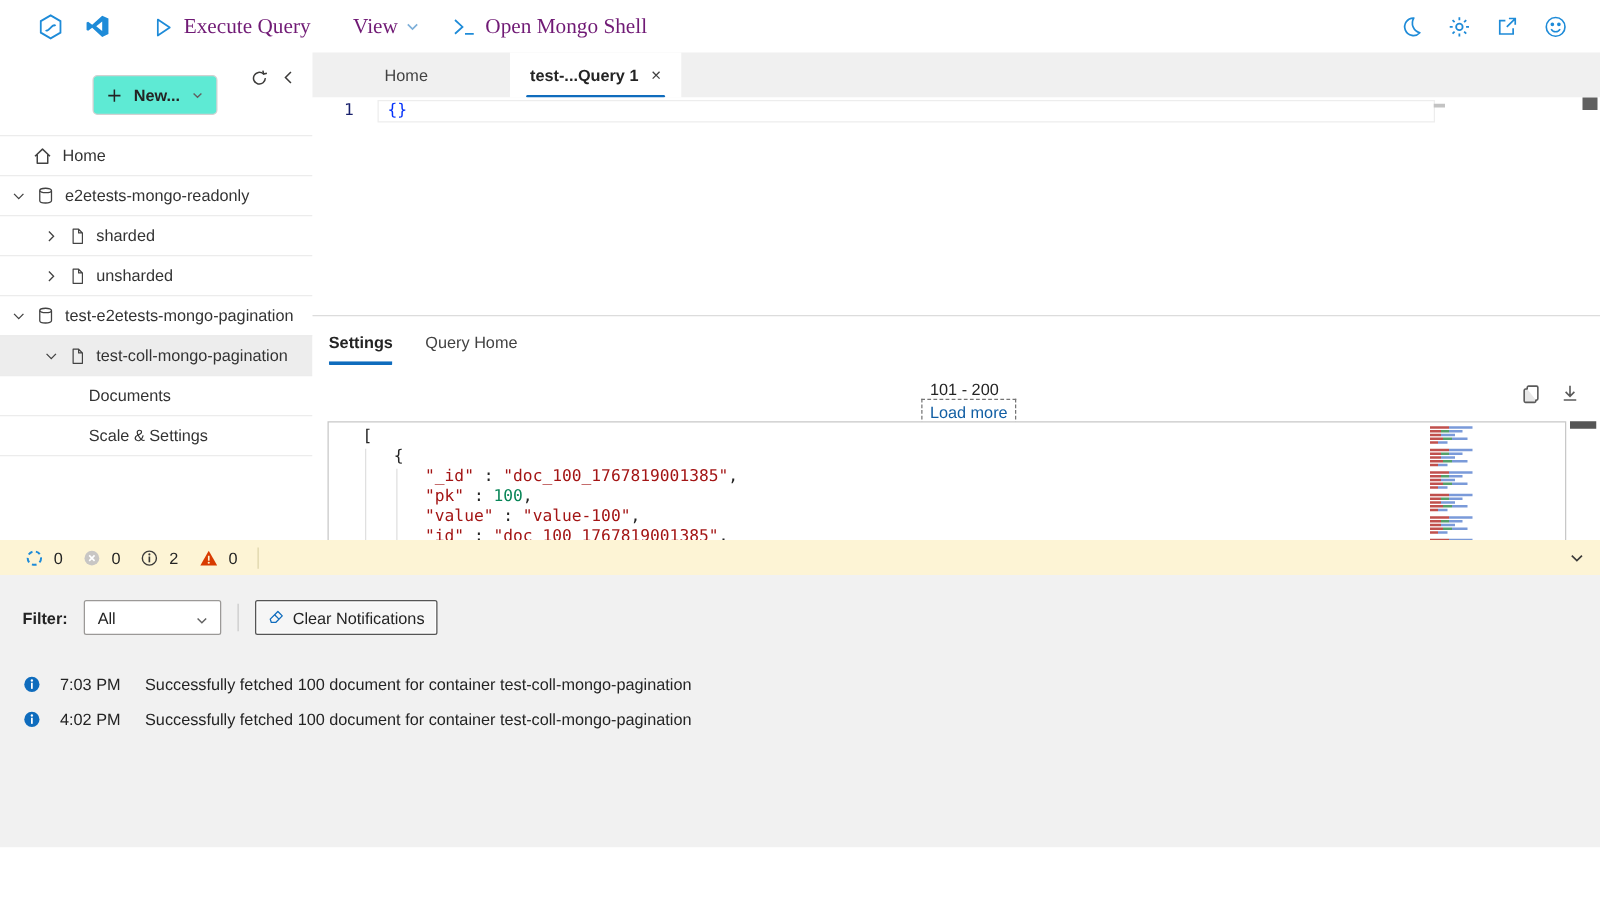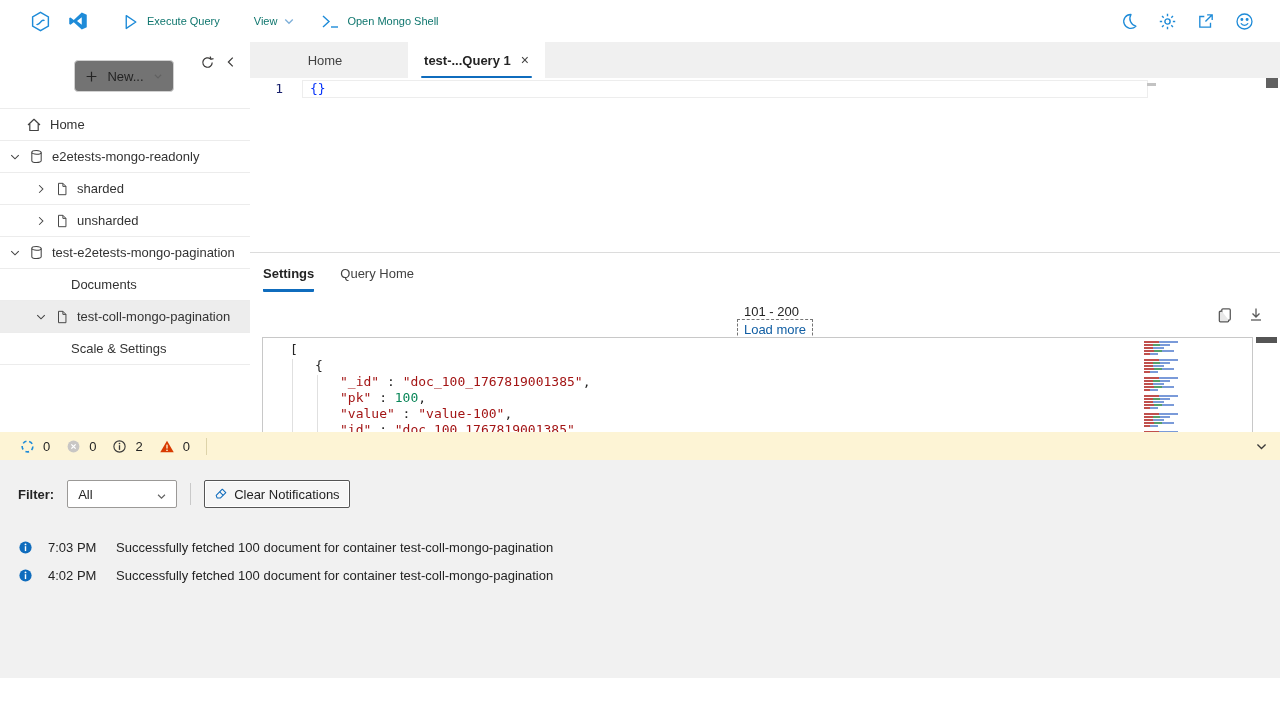--- a/index.html
+++ b/index.html
@@ -6,36 +6,36 @@
   html,body { width:1280px; height:720px; overflow:hidden; background:#fff;
     font-family:"Liberation Sans", sans-serif; }
   .app { position:relative; width:1280px; height:720px; background:#fff; }
 
   
   .topbar { height:42px; display:flex; align-items:center; background:#fff; }
   .tb-left { display:flex; align-items:center; }
   .logo { margin-left:30px; display:flex; align-items:center; }
   .logo + .logo { margin-left:17px; }
   .tb-btn { display:flex; align-items:center; gap:8px; margin-left:34px; background:none;
-    border:none; font-family:Liberation Sans, sans-serif; font-size:11px; color:#0f766e; cursor:pointer; }
+    border:none; font-family:Liberation Serif, serif; font-size:17px; color:#701a75; cursor:pointer; }
   .tb-btn.view-btn { gap:6px; }
   .tb-btn.shell-btn { margin-left:26px; }
   .tb-right { margin-left:auto; display:flex; align-items:center; gap:20px; margin-right:26px; }
   .tb-icon-btn { background:none; border:none; cursor:pointer; display:flex; align-items:center; }
 
   
   .content-row { display:flex; height:390px; }
 
   
   .sidebar { width:250px; flex:none; background:#fff; font-size:13px; color:#333; }
   .sb-header { height:66px; position:relative; }
   .new-btn { position:absolute; left:74px; top:18px; width:100px; height:32px;
-    border:1px solid #d1d1d1; border-radius:4px; background:#737373; display:flex;
+    border:1px solid #d1d1d1; border-radius:4px; background:#5eead4; display:flex;
     align-items:center; justify-content:center; gap:9px; font-family:inherit;
-    font-size:13px; font-weight:400; color:#242424; cursor:pointer; }
+    font-size:13px; font-weight:700; color:#242424; cursor:pointer; }
   .sb-tool { position:absolute; top:13px; background:none; border:none; cursor:pointer; }
   .sb-refresh { left:200px; }
   .sb-collapse { left:224px; }
   .srow { height:32px; display:flex; align-items:center; border-top:1px solid #ececec; cursor:pointer; }
   .srow .chev { width:14px; display:flex; justify-content:center; margin-right:7px; flex:none; }
   .srow .ticon { display:flex; margin-right:8px; flex:none; }
   .srow .lbl { white-space:nowrap; }
   .srow.selected { background:#ededed; }
   .ind0 { padding-left:8px; } .ind1 { padding-left:34px; } .ind2 { padding-left:71px; }
 
@@ -260,36 +260,36 @@
         </span>
         <span class="ticon">
           <svg width="15" height="15" viewBox="0 0 16 16" fill="none" stroke="#424242" stroke-width="1.1">
             <path d="M3 3.6 V12.4 c0 1.1 2.2 1.9 5 1.9 s5 -.8 5 -1.9 V3.6"></path>
             <ellipse cx="8" cy="3.6" rx="5" ry="1.9"></ellipse>
           </svg>
         </span>
         <span class="lbl">test-e2etests-mongo-pagination</span>
       </div>
 
-      <div class="srow ind2">
-        <span class="lbl">Documents</span>
-      </div>
-
       <div class="srow ind1 selected">
         <span class="chev">
           <svg width="12" height="12" viewBox="0 0 16 16" fill="none" stroke="#424242" stroke-width="1.4">
               <polyline points="3,5.5 8,10.5 13,5.5"></polyline>
             </svg>
         </span>
         <span class="ticon">
           <svg width="14" height="14" viewBox="0 0 16 16" fill="none" stroke="#424242" stroke-width="1.1">
             <path d="M4 1.5 h5 l3.5 3.5 v9.5 h-8.5 Z M9 1.5 v3.5 h3.5" stroke-linejoin="round"></path>
           </svg>
         </span>
         <span class="lbl">test-coll-mongo-pagination</span>
+      </div>
+
+      <div class="srow ind2">
+        <span class="lbl">Documents</span>
       </div>
 
       <div class="srow ind2">
         <span class="lbl">Scale &amp; Settings</span>
       </div>
       <div class="srow" style="border-bottom:1px solid #ececec; height:1px; border-top:none;"></div>
     </aside>
 
     <main class="main">
       <div class="tabbar">

